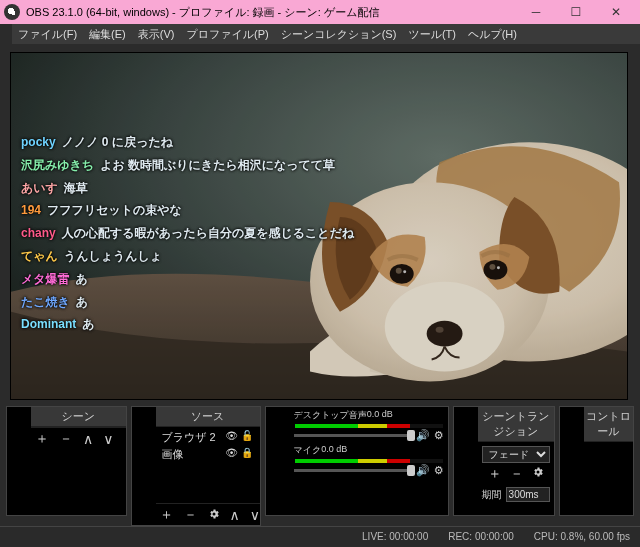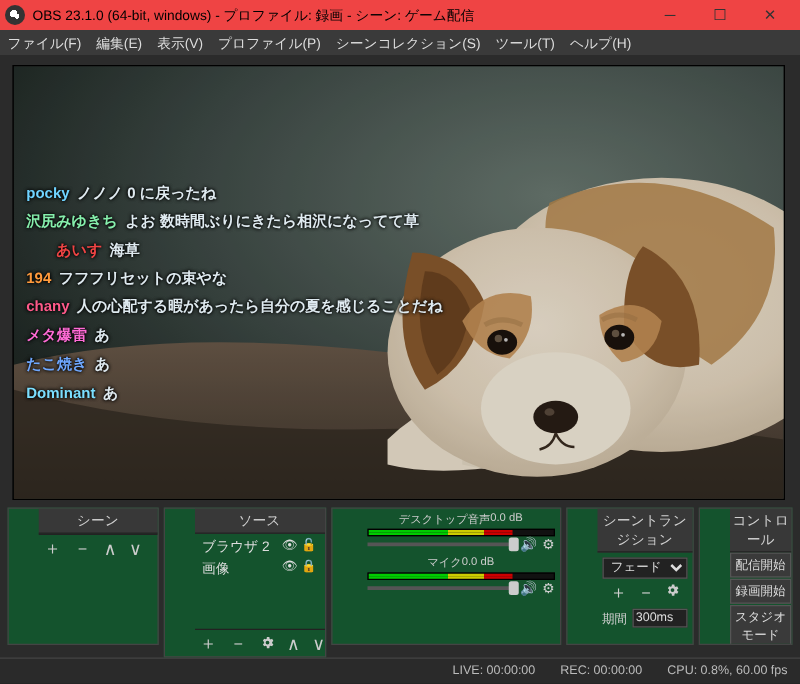--- a/index.html
+++ b/index.html
@@ -1,53 +1,53 @@
 <!DOCTYPE html>
 <html><head>
 <meta charset="utf-8">
 <style>
 * { margin: 0; padding: 0; box-sizing: border-box; font-family: "Meiryo", "MS Gothic", sans-serif; }
 body { width: 640px; height: 547px; background: #2b2b2b; color: #d0d0d0; font-size: 11px; overflow: hidden; }
 
-.titlebar { height: 24px; background: #ef4444; color: #000; display: flex; align-items: center; padding: 0 4px; }
+.titlebar { height: 24px; background: #f9a8d4; color: #000; display: flex; align-items: center; padding: 0 4px; }
 .titlebar .logo { width: 16px; height: 16px; border-radius: 50%; background: #333; margin-right: 6px; position: relative; }
 .titlebar .logo::after { content: ""; position: absolute; inset: 3px; border-radius: 50%; background: radial-gradient(circle at 40% 40%, #fff 0 3px, transparent 3px), radial-gradient(circle at 65% 60%, #fff 0 2px, transparent 2px); }
 .titlebar .title { flex: 1; font-size: 11px; }
 .titlebar .winbtn { width: 40px; height: 24px; display: flex; align-items: center; justify-content: center; font-size: 12px; color: #333; }
 
-.menubar { height: 20px; background: #3a3a3a; display: flex; align-items: center; padding: 0 6px; gap: 12px; font-size: 11px; color: #ddd; }
+.menubar { height: 20px; background: #3a3a3a; display: flex; align-items: center; padding: 0 6px; gap: 12px; font-size: 11px; color: #ddd; margin-left: 12px; }
 .menubar span { cursor: default; }
 
 .preview-wrap { padding: 8px 10px 6px; }
 .preview { width: 618px; height: 348px; position: relative; background: #1a1a1a; border: 1px solid #000; overflow: hidden; }
 .dog-scene { position: absolute; inset: 0; }
 .dog-scene svg { width: 100%; height: 100%; display: block; }
 
-.chat { position: absolute; left: 10px; top: 90px; right: 260px; font-size: 12px; font-weight: bold; line-height: 1.9; text-shadow: 0 0 3px #000, 0 0 3px #000; }
+.chat { position: absolute; left: 10px; top: 78px; right: 260px; font-size: 12px; font-weight: bold; line-height: 1.9; text-shadow: 0 0 3px #000, 0 0 3px #000; }
 .chat .row { white-space: nowrap; }
 .chat .nick { margin-right: 6px; }
 
 .panels { display: flex; gap: 4px; padding: 0 6px; }
-.panel { background: #14532d; border: 1px solid #444; display: flex; flex-direction: column; padding-left: 24px; }
+.panel { background: #000000; border: 1px solid #444; display: flex; flex-direction: column; padding-left: 24px; }
 .panel-h { background: #383838; text-align: center; font-size: 11px; padding: 2px 0; border-bottom: 1px solid #222; }
 .panel-b { flex: 1; padding: 2px 4px; font-size: 11px; overflow: hidden; }
 .panel-f { height: 22px; border-top: 1px solid #222; display: flex; align-items: center; padding: 0 4px; gap: 10px; font-size: 14px; color: #ccc; }
 
 .scenes { width: 130px; height: 110px; }
 .sources { width: 130px; height: 120px; }
 .mixer { width: 200px; height: 110px; }
 .trans { width: 110px; height: 110px; }
 .controls { width: 80px; height: 110px; }
 
 .list-item { padding: 1px 2px; color: #ddd; }
 .src-row { display: flex; align-items: flex-start; justify-content: space-between; }
 .src-icons { display: flex; gap: 3px; font-size: 10px; }
 
 .mixer-ch { margin-bottom: 4px; }
-.mixer-ch .lbl { display: flex; justify-content: center; font-size: 9px; color: #ccc; }
+.mixer-ch .lbl { display: flex; justify-content: flex-start; font-size: 9px; color: #ccc; }
 .meter { height: 6px; background: #111; position: relative; margin: 1px 0; border: 1px solid #000; }
 .meter .fill1 { position: absolute; left: 0; top: 0; bottom: 50%; background: linear-gradient(to right, #0c0 0 55%, #cc0 55% 80%, #c00 80% 100%); width: 78%; }
 .meter .fill2 { position: absolute; left: 0; top: 50%; bottom: 0; background: linear-gradient(to right, #0c0 0 55%, #cc0 55% 80%, #c00 80% 100%); width: 78%; }
 .slider { height: 10px; position: relative; display: flex; align-items: center; }
 .slider .track { flex: 1; height: 3px; background: #555; position: relative; }
 .slider .thumb { position: absolute; top: -4px; width: 8px; height: 11px; background: #ccc; border-radius: 2px; }
 .slider .icons { display: flex; gap: 4px; margin-left: 4px; font-size: 11px; }
 
 .trans .panel-b { padding: 4px; }
 .trans select, .trans input { width: 100%; background: #222; color: #ddd; border: 1px solid #555; font-size: 10px; padding: 1px 2px; }
@@ -140,23 +140,24 @@
 
         <path d="M378 208 Q392 200 408 208" stroke="#a87c4a" stroke-width="4" fill="none" opacity="0.5"></path>
         <path d="M472 204 Q486 196 500 204" stroke="#a87c4a" stroke-width="4" fill="none" opacity="0.5"></path>
 
         <rect width="618" height="348" fill="black" opacity="0.12"></rect>
       </svg>
     </div>
     <div class="chat" id="chat">
         <div class="row"><span class="nick" style="color: rgb(111, 211, 255);">pocky</span><span style="color: rgb(223, 234, 240);">ノノノ 0 に戻ったね</span></div>
         <div class="row"><span class="nick" style="color: #86efac; text-align: right;">沢尻みゆきち</span><span style="color: rgb(223, 234, 240);">よお 数時間ぶりにきたら相沢になってて草</span></div>
-        <div class="row"><span class="nick" style="color: #ef4444; margin-left: 24px;">あいす</span><span style="color: rgb(223, 234, 240);">海草</span></div>
+        <div class="row"><span class="nick" style="color: #fca5a5;">あいす</span><span style="color: rgb(223, 234, 240);">海草</span></div>
         <div class="row"><span class="nick" style="color: rgb(255, 154, 60);">194</span><span style="color: rgb(223, 234, 240);">フフフリセットの束やな</span></div>
         <div class="row"><span class="nick" style="color: rgb(255, 90, 138);">chany</span><span style="color: rgb(223, 234, 240);">人の心配する暇があったら自分の夏を感じることだね</span></div>
+        <div class="row"><span class="nick" style="color: rgb(255, 201, 74);">てゃん</span><span style="color: rgb(223, 234, 240);">うんしょうんしょ</span></div>
         <div class="row"><span class="nick" style="color: rgb(255, 107, 214);">メタ爆雷</span><span style="color: rgb(223, 234, 240);">あ</span></div>
         <div class="row"><span class="nick" style="color: rgb(111, 168, 255);">たこ焼き</span><span style="color: rgb(223, 234, 240);">あ</span></div>
         <div class="row"><span class="nick" style="color: rgb(123, 223, 255);">Dominant</span><span style="color: rgb(223, 234, 240);">あ</span></div>
       </div>
   </div>
 </div>
 
 <div class="panels">
   <div class="panel scenes">
     <div class="panel-h">シーン</div>
@@ -253,26 +254,20 @@
       </div>
       <div class="row2">
         <span style="font-size:10px">期間</span>
         <input style="flex: 1 1 0%;" value="300ms">
       </div>
     </div>
   </div>
 
   <div class="panel controls">
     <div class="panel-h">コントロール</div>
-    <div class="panel-b" id="controls-body">
-        <button>配信開始</button>
-        <button>録画開始</button>
-        <button>スタジオモード</button>
-        <button>設定</button>
-      </div>
   </div>
 </div>
 
 <div class="statusbar">
   <div class="spacer"></div>
   <span>LIVE: 00:00:00</span>
   <span>REC: 00:00:00</span>
   <span>CPU: 0.8%, 60.00 fps</span>
 </div>
 

